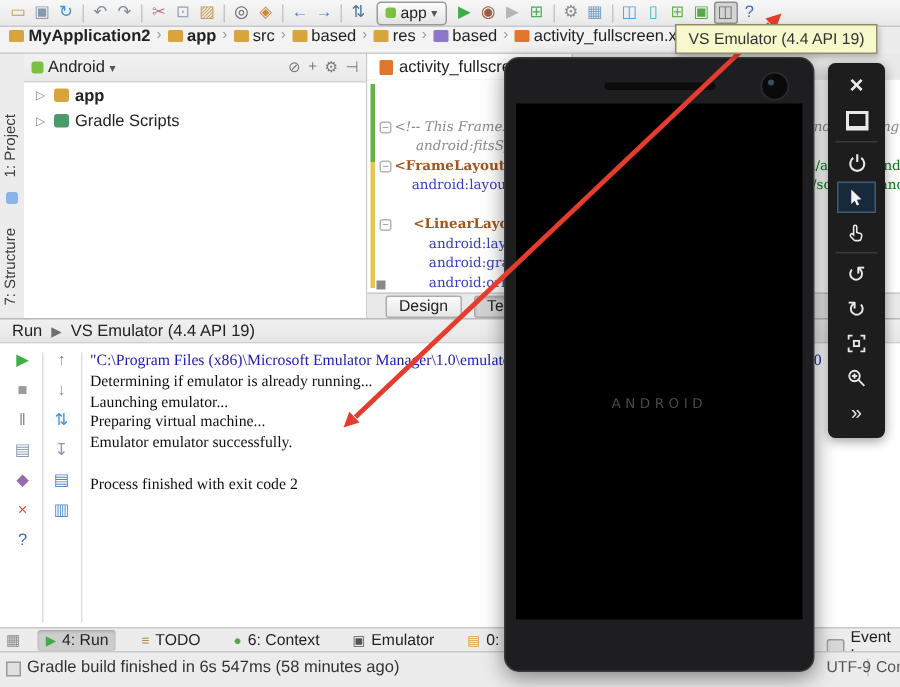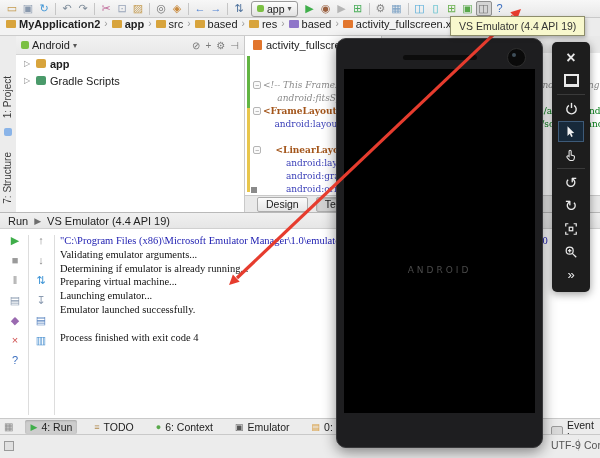--- a/index.html
+++ b/index.html
@@ -260,27 +260,26 @@
     <div class="concol c2" id="conCol2">
         <span style="color: rgb(138, 138, 138);">↑</span>
         <span style="color: rgb(138, 138, 138);">↓</span>
         <span style="color: rgb(61, 148, 214);">⇅</span>
         <span style="color: rgb(138, 154, 176);">↧</span>
         <span style="color: rgb(90, 133, 192);">▤</span>
         <span style="color: rgb(74, 144, 208);">▥</span>
       </div>
     <div class="conlines" id="conLines">
         <div class="con-line blue">"C:\Program Files (x86)\Microsoft Emulator Manager\1.0\emulatormanager.exe" /launch /sku Android /id 6B-P1D0</div>
-        <div class="con-line">Validating emulator arguments...</div>
         <div class="con-line">Determining if emulator is already running...</div>
+        <div class="con-line">Launching emulator...</div>
         <div class="con-line">Preparing virtual machine...</div>
-        <div class="con-line">Launching emulator...</div>
-        <div class="con-line">Emulator launched successfully.</div>
+        <div class="con-line">Emulator emulator successfully.</div>
         <div class="con-line"> </div>
-        <div class="con-line">Process finished with exit code 4</div>
+        <div class="con-line">Process finished with exit code 2</div>
       </div>
   </div>
 
   <div class="bbar" id="bbar">
     <span style="font-size:10px;color:#8a8a8a;">▦</span>
   <span class="btab sel">
         <span class="bglyph" style="color: rgb(63, 174, 74);">▶</span>
         <span>4: Run</span>
       </span>
       <span class="btab">
@@ -300,20 +299,21 @@
         <span>0: Messages</span>
       </span>
     </div>
   <div class="eventlog">
     <span class="bubble"></span>
     <span>Event Log</span>
   </div>
 
   <div class="sbar">
     <span class="sicon"></span>
+    <span class="smsg">Gradle build finished in 6s 547ms (58 minutes ago)</span>
     <span class="ssep"></span>
     <span class="enc">UTF-9</span>
     <span class="ctx">Context</span>
   </div>
 
   <div class="phone">
     <div class="speaker"></div>
     <div class="camera"></div>
     <div class="screen">
       <div class="boot">ANDROID</div>

